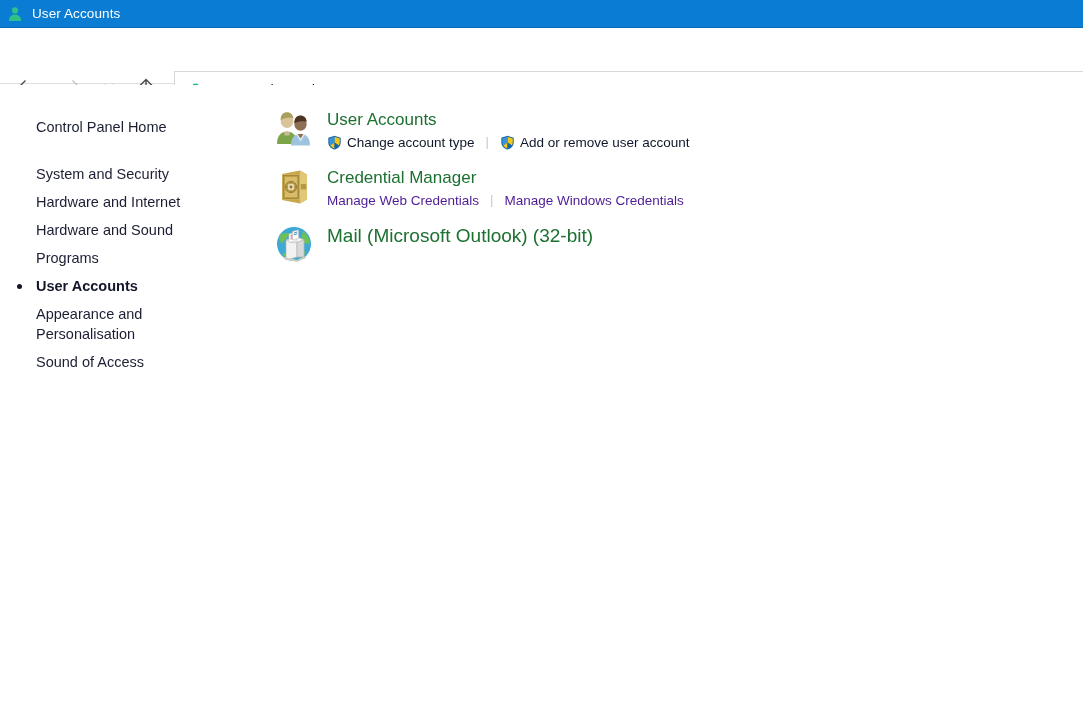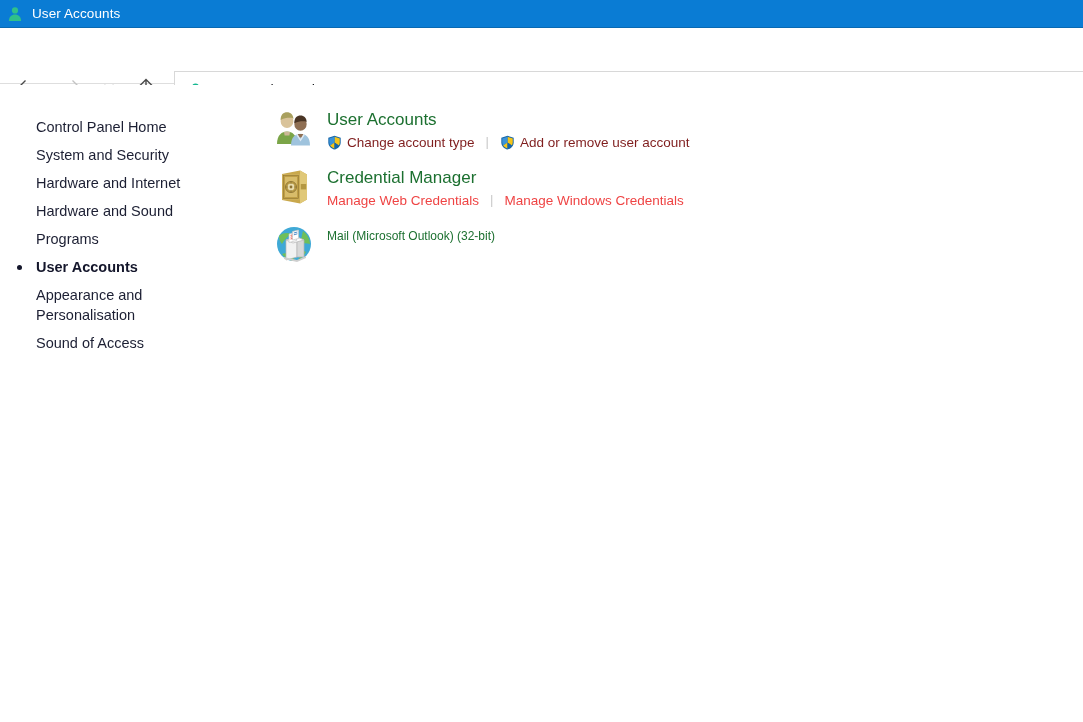--- a/index.html
+++ b/index.html
@@ -86,21 +86,21 @@
   }
   .side-item {
     position: relative;
     font-size: 14.5px;
     color: #1c1f33;
     line-height: 20px;
     padding: 4px 12px 4px 36px;
     white-space: normal;
     max-width: 215px;
   }
-  .side-item.home { }
+  .side-item.home { margin-bottom: 19px; }
   .side-item.current {
     font-weight: bold;
     color: #14162b;
   }
   .side-bullet {
     position: absolute;
     left: 17px; top: 12px;
     width: 5px; height: 5px;
     background: #14162b;
     border-radius: 50%;
@@ -134,36 +134,36 @@
   .cat-links {
     display: flex; align-items: center;
     margin-top: 3px;
     flex-wrap: nowrap;
   }
   .cat-link {
     display: inline-flex; align-items: center;
     font-size: 13.5px;
     white-space: nowrap;
   }
-  .cat-link.green { color: #7f1d1d; }
-  .cat-link.blue  { color: #ef4444; }
+  .cat-link.green { color: #0f172a; }
+  .cat-link.blue  { color: #4c1d95; }
   .shield {
     width: 15px; height: 15px;
     margin-right: 5px;
     flex: 0 0 15px;
     display: inline-flex;
   }
   .link-sep {
     color: #c9c9c9;
     padding: 0 11px;
     font-size: 13px;
     line-height: 16px;
   }
   .mailrow { margin-top: 9px; }
-  .mailrow .cat-title { font-size: 12px; text-align: right; }
+  .mailrow .cat-title { font-size: 19px; text-align: right; }
 </style>
 </head>
 <body>
 
 <div id="titlebar">
   <span class="tb-icon">
     <svg width="16" height="16" viewBox="0 0 16 16">
       <circle cx="8" cy="4.4" r="3.1" fill="#2fc08a"></circle>
       <path d="M1.9 15 C1.9 10.8 4.6 8.6 8 8.6 C11.4 8.6 14.1 10.8 14.1 15 Z" fill="#2fc08a"></path>
     </svg>

